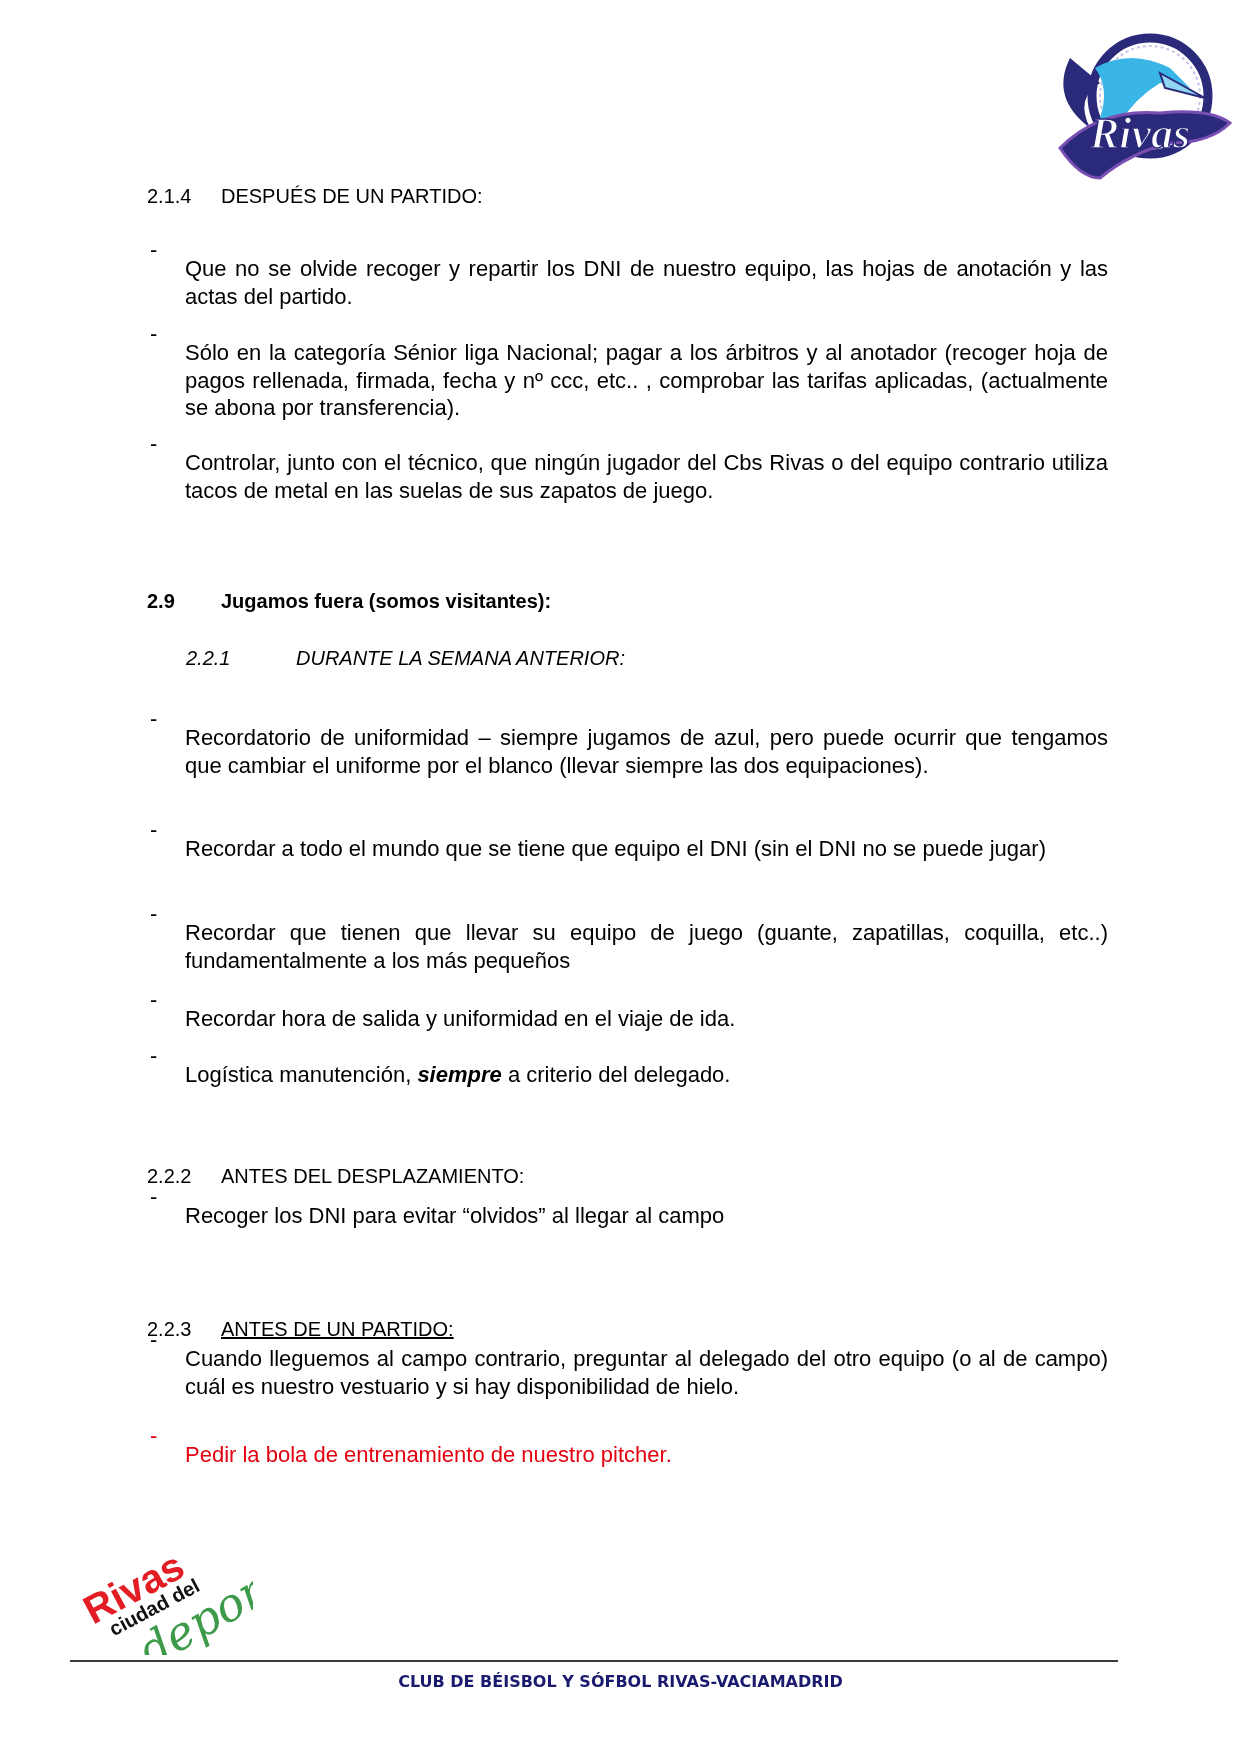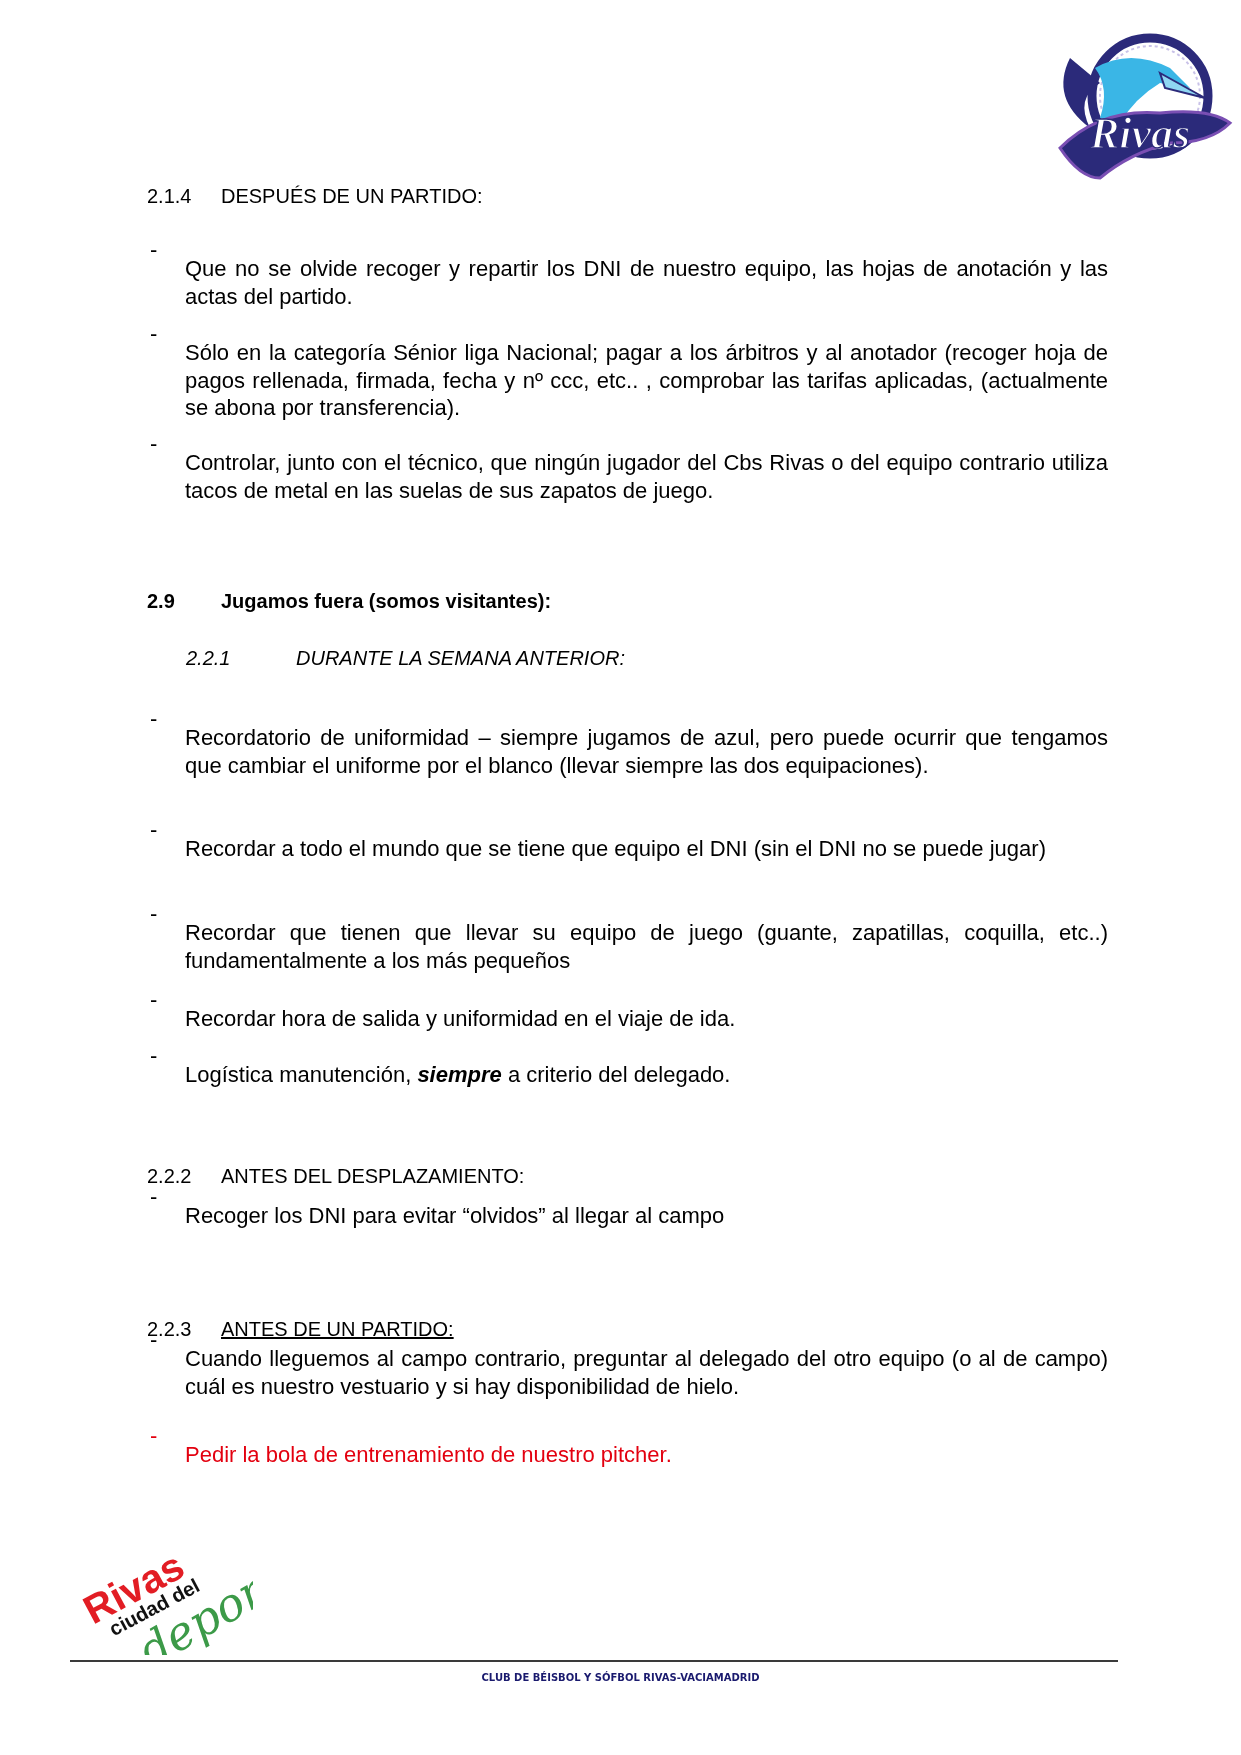--- a/index.html
+++ b/index.html
@@ -14,21 +14,21 @@
   .h221 .num { width: 110px; }
   .h222 .num, .h223 .num { width: 74px; }
   .item { position: absolute; left: 147px; width: 961px; font-size: 22px; line-height: 27.5px; }
   .item .dash { position: absolute; left: 3px; top: 0; }
   .item .txt { margin-left: 38px; display: block; text-align: justify; margin-top: 19px; }
   .item.red { color: #e3000f; }
   .logo-top { position: absolute; left: 1040px; top: 28px; width: 195px; height: 165px; }
   .logo-bottom { position: absolute; left: 78px; top: 1530px; width: 175px; height: 125px; }
   .footer-rule { position: absolute; left: 70px; top: 1660px; width: 1048px; height: 0; border-top: 2px solid #3a3a3a; }
   .footer-text { position: absolute; left: 0; width: 1241px; top: 1672px; text-align: center;
-                 font-family: "DejaVu Sans", sans-serif; font-weight: bold; font-size: 10px; color: #1a1a6e; }
+                 font-family: "DejaVu Sans", sans-serif; font-weight: bold; font-size: 16px; color: #1a1a6e; }
 </style>
 </head>
 <body>
 
 <div class="logo-top">
   <svg width="195" height="165" viewBox="0 0 195 165">
     <circle cx="110" cy="68" r="58" fill="#ffffff" stroke="#2b2a7a" stroke-width="9"></circle>
     <circle cx="110" cy="68" r="50" fill="none" stroke="#c9c2e8" stroke-width="2" stroke-dasharray="3 3"></circle>
     <path d="M30 30 Q10 70 50 100 Q35 70 60 55 Z" fill="#2b2a7a"></path>
     <path d="M55 40 Q90 20 130 40 L150 60 L120 55 Q95 70 80 95 L60 90 Q70 60 55 40 Z" fill="#3ab6e6"></path>

